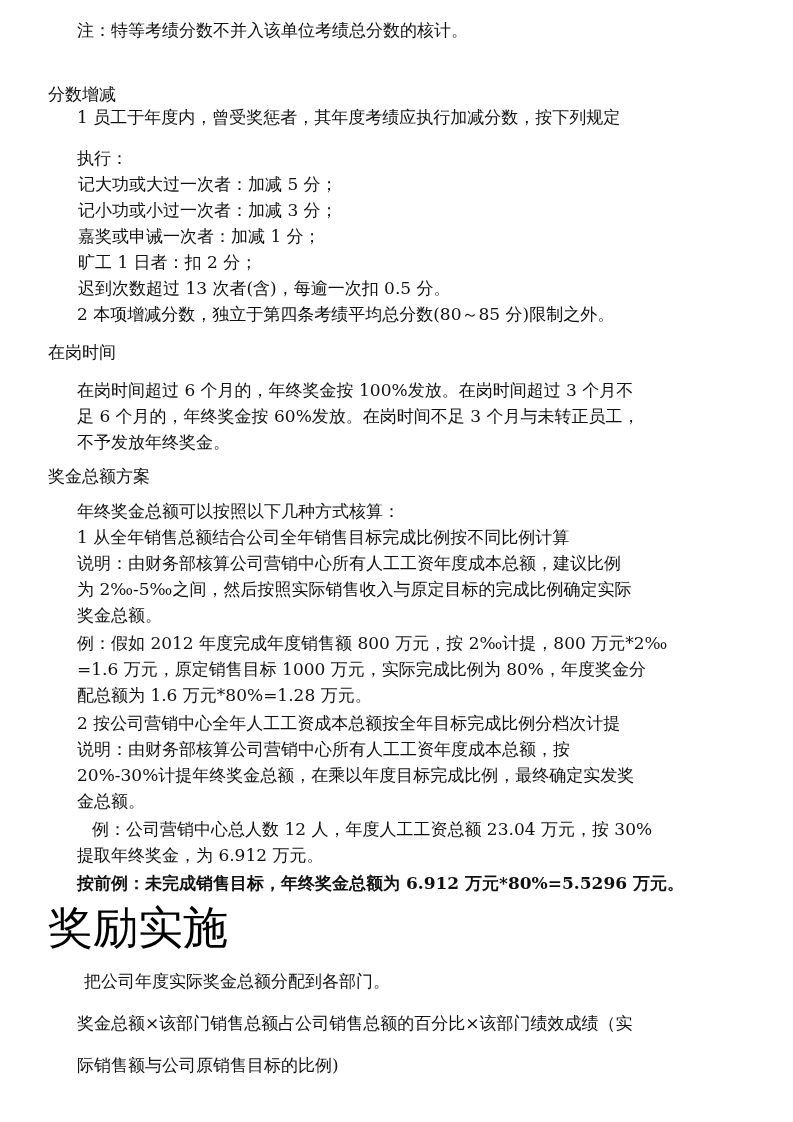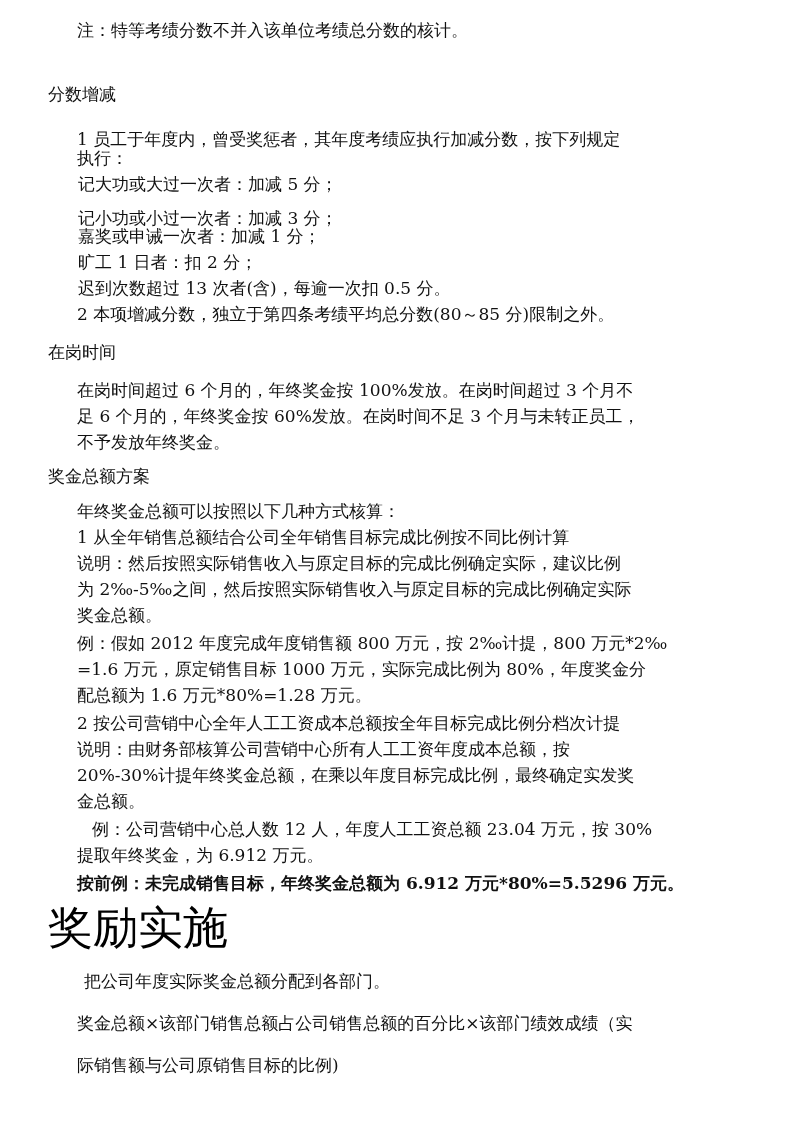--- a/index.html
+++ b/index.html
@@ -44,38 +44,38 @@
   }
 </style>
 </head>
 <body>
 
 <div class="page">
 
   <div class="line indent1" style="top:19px;">注：特等考绩分数不并入该单位考绩总分数的核计。</div>
 
   <div class="line heading2" style="top:83px;">分数增减</div>
-  <div class="line indent1" style="top:128px;">1 员工于年度内，曾受奖惩者，其年度考绩应执行加减分数，按下列规定</div>
+  <div class="line indent1" style="top:106px;">1 员工于年度内，曾受奖惩者，其年度考绩应执行加减分数，按下列规定</div>
   <div class="line indent1" style="top:147px;">执行：</div>
   <div class="line indent2" style="top:173px;">记大功或大过一次者：加减 5 分；</div>
-  <div class="line indent2" style="top:207px;">记小功或小过一次者：加减 3 分；</div>
+  <div class="line indent2" style="top:199px;">记小功或小过一次者：加减 3 分；</div>
   <div class="line indent2" style="top:225px;">嘉奖或申诫一次者：加减 1 分；</div>
   <div class="line indent2" style="top:251px;">旷工 1 日者：扣 2 分；</div>
   <div class="line indent2" style="top:277px;">迟到次数超过 13 次者(含)，每逾一次扣 0.5 分。</div>
   <div class="line indent1" style="top:303px;">2 本项增减分数，独立于第四条考绩平均总分数(80～85 分)限制之外。</div>
 
   <div class="line heading2" style="top:341px;">在岗时间</div>
   <div class="line indent1" style="top:379px;">在岗时间超过 6 个月的，年终奖金按 100%发放。在岗时间超过 3 个月不</div>
   <div class="line indent1" style="top:405px;">足 6 个月的，年终奖金按 60%发放。在岗时间不足 3 个月与未转正员工，</div>
   <div class="line indent1" style="top:431px;">不予发放年终奖金。</div>
 
   <div class="line heading2" style="top:465px;">奖金总额方案</div>
   <div class="line indent1" style="top:500px;">年终奖金总额可以按照以下几种方式核算：</div>
   <div class="line indent1" style="top:526px;">1 从全年销售总额结合公司全年销售目标完成比例按不同比例计算</div>
-  <div class="line indent1" style="top:552px;">说明：然后按照实际销售收入与原定目标的完成比例确定实际，建议比例</div>
+  <div class="line indent1" style="top:552px;">说明：由财务部核算公司营销中心所有人工工资年度成本总额，建议比例</div>
   <div class="line indent1" style="top:578px;">为 2‰-5‰之间，然后按照实际销售收入与原定目标的完成比例确定实际</div>
   <div class="line indent1" style="top:604px;">奖金总额。</div>
   <div class="line indent1" style="top:632px;">例：假如 2012 年度完成年度销售额 800 万元，按 2‰计提，800 万元*2‰</div>
   <div class="line indent1" style="top:658px;">=1.6 万元，原定销售目标 1000 万元，实际完成比例为 80%，年度奖金分</div>
   <div class="line indent1" style="top:684px;">配总额为 1.6 万元*80%=1.28 万元。</div>
   <div class="line indent1" style="top:712px;">2 按公司营销中心全年人工工资成本总额按全年目标完成比例分档次计提</div>
   <div class="line indent1" style="top:738px;">说明：由财务部核算公司营销中心所有人工工资年度成本总额，按</div>
   <div class="line indent1" style="top:764px;">20%-30%计提年终奖金总额，在乘以年度目标完成比例，最终确定实发奖</div>
   <div class="line indent1" style="top:790px;">金总额。</div>
   <div class="line indent1" style="top:818px;margin-left:15px;">例：公司营销中心总人数 12 人，年度人工工资总额 23.04 万元，按 30%</div>

